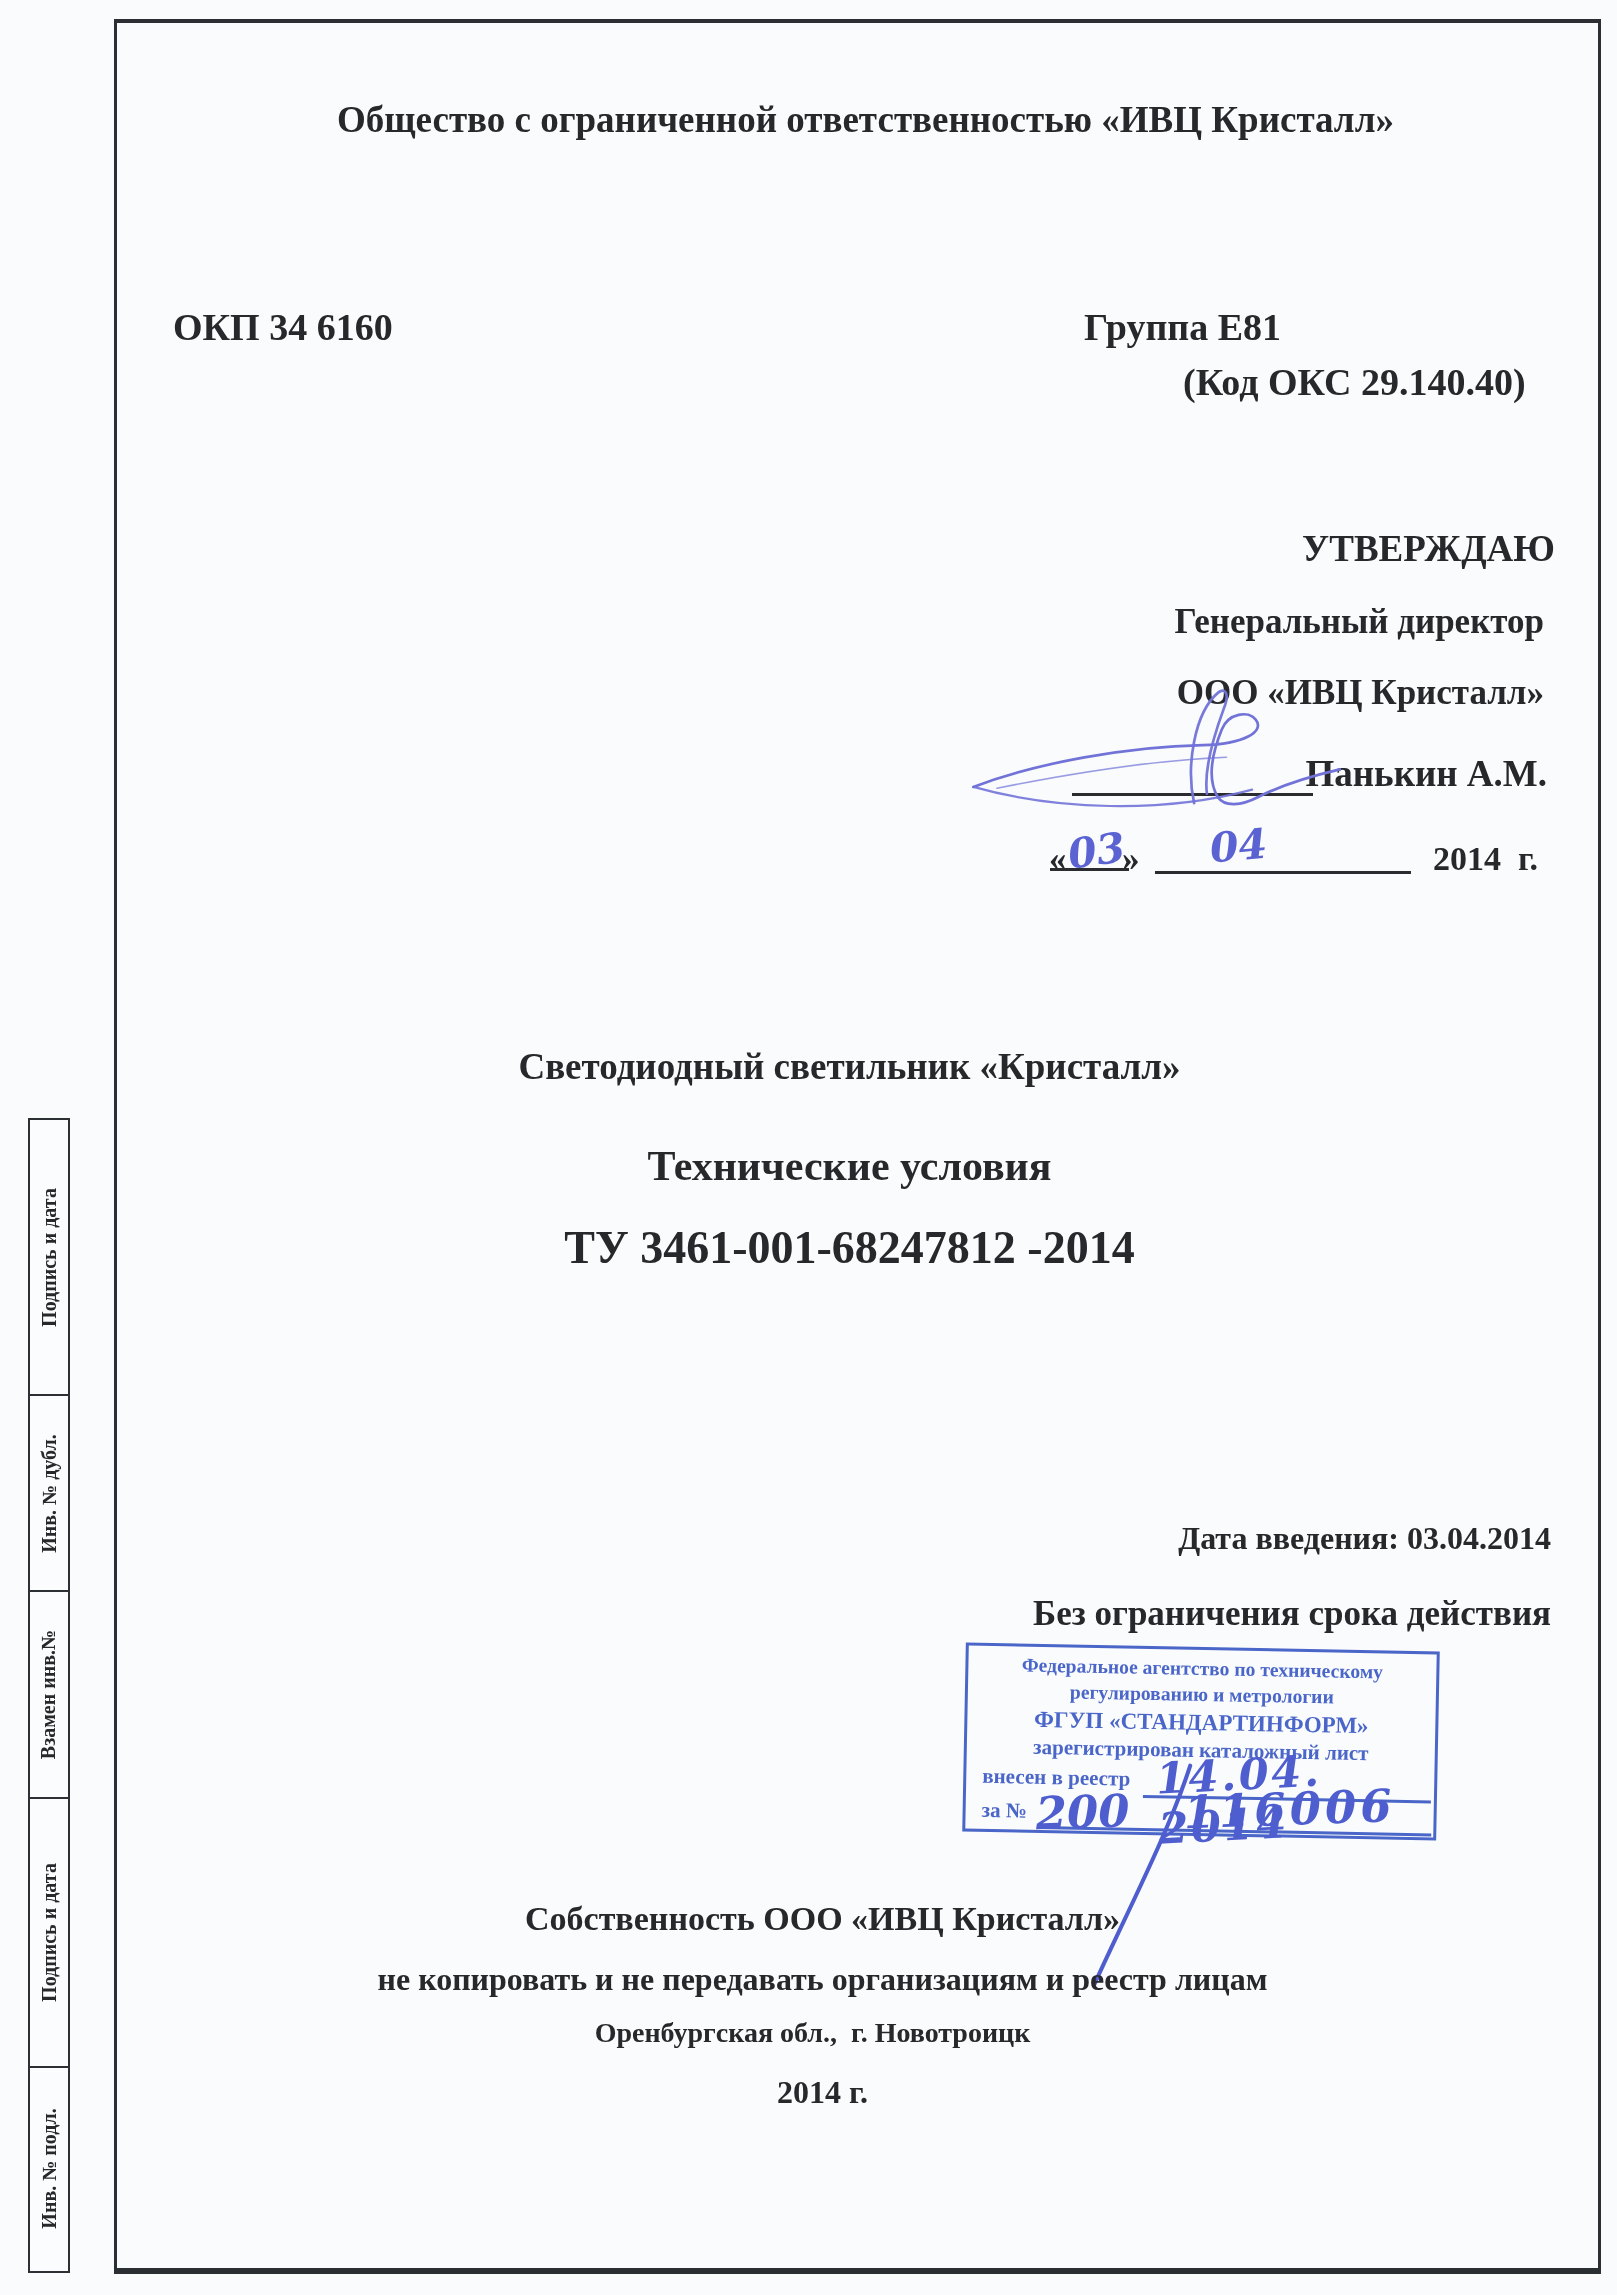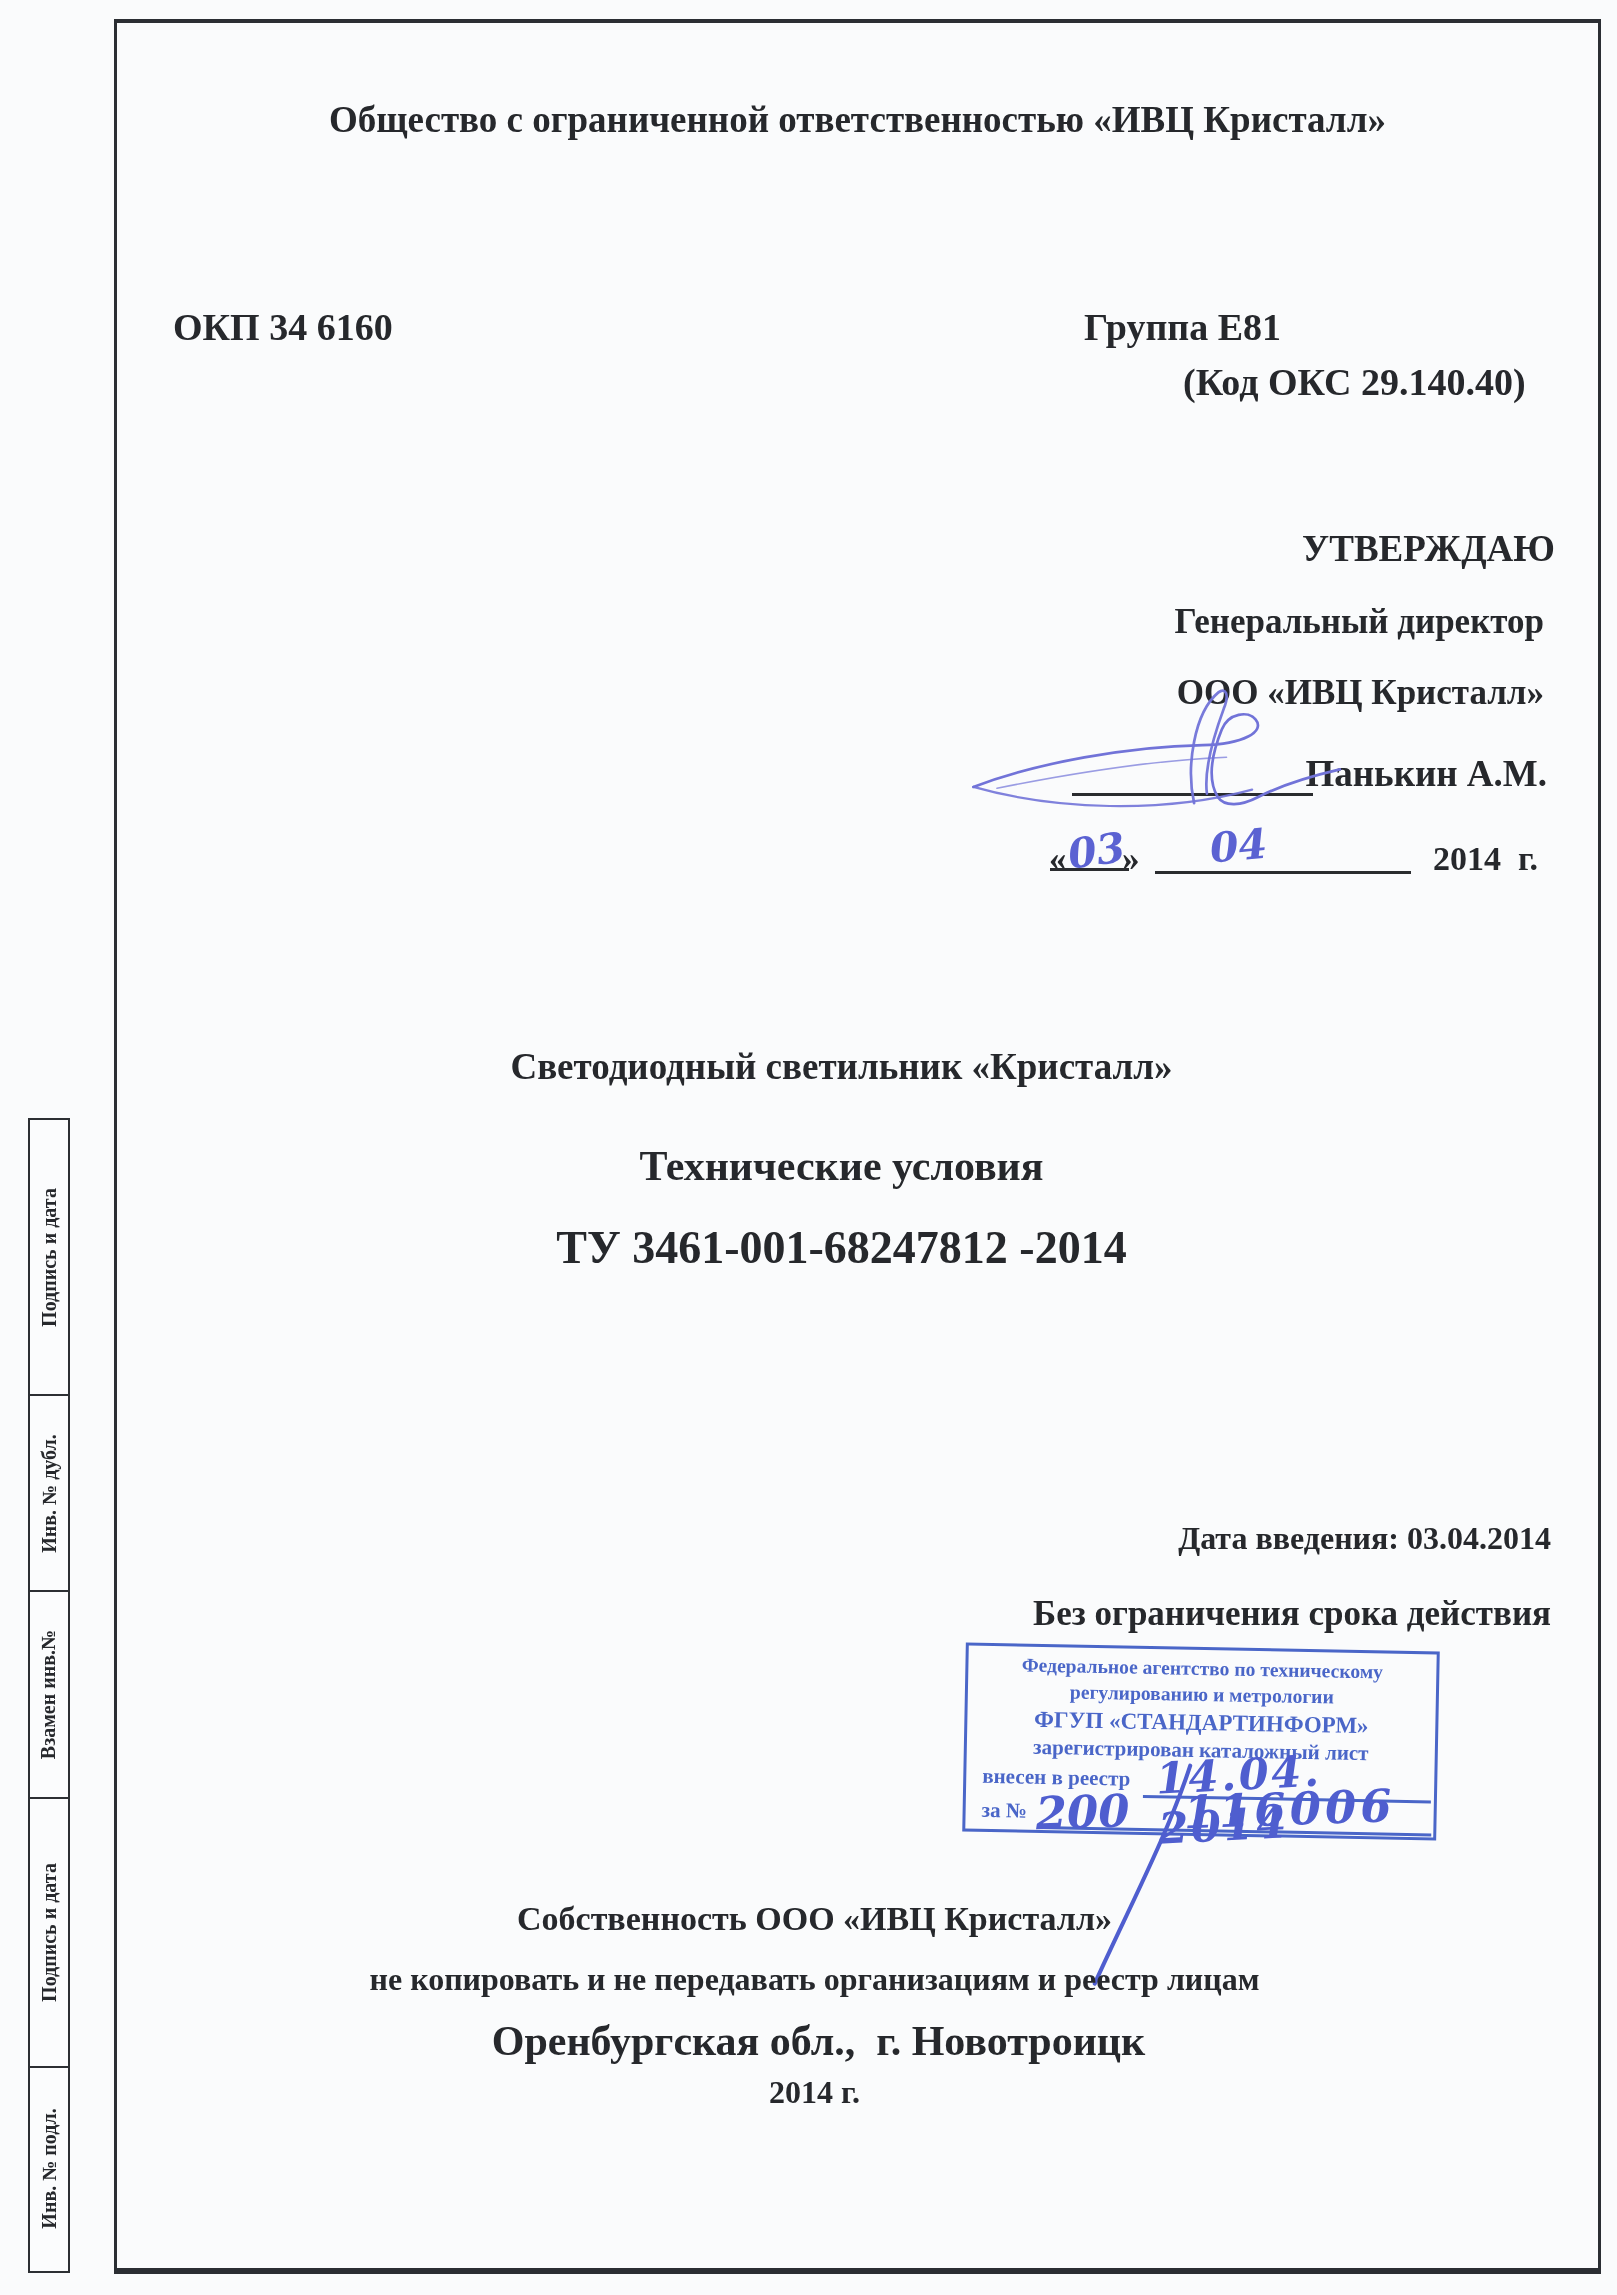--- a/index.html
+++ b/index.html
@@ -3,21 +3,21 @@
 <meta charset="utf-8">
 <style>
   html,body{margin:0;padding:0;}
   body{
     width:1617px;height:2295px;position:relative;overflow:hidden;
     background:#fafbfc;
     font-family:"Liberation Serif","DejaVu Serif",serif;
   }
   .abs{position:absolute;}
   .t{font-weight:bold;color:#26282c;line-height:1.15;text-align:center;}
-  .center{text-align:center;}
+  .center{text-align:center;padding-left:8px;}
   .right{text-align:right;}
   .ws-pre{white-space:pre;}
   
   .frame{
     left:114px;top:19px;width:1487px;height:2255px;
     border-style:solid;border-color:#2b2e33;
     border-width:4.7px 3.4px 6px 3.4px;
     box-sizing:border-box;background:transparent;
   }
   
@@ -127,15 +127,15 @@
   <div class="hw" style="position:absolute;left:191px;top:95px;font-size:43px;letter-spacing:2.7px;transform:rotate(-4deg);color:#4f5ecf">14.04. 2014</div>
   <div class="hw" style="position:absolute;left:70px;top:138px;font-size:45px;transform:rotate(-3deg);color:#4f5ecf">200</div>
   <div class="hw" style="position:absolute;left:218px;top:131px;font-size:45px;letter-spacing:4px;transform:rotate(-3deg);color:#4f5ecf">116006</div>
   <svg style="position:absolute;left:102px;top:102px;overflow:visible" width="169" height="244" viewBox="0 0 250 360">
     <path d="M 180 20 C 150 120, 90 240, 45 345" fill="none" stroke="#4f5ecf" stroke-width="6" stroke-linecap="round"></path>
   </svg>
 </div>
 
 <div class="abs t center" style="left:114px;top:1899px;width:1401px;font-size:34px">Собственность ООО «ИВЦ Кристалл»</div>
 <div class="abs t center" style="left:114px;top:1961px;width:1401px;font-size:32px">не копировать и не передавать организациям и реестр лицам</div>
-<div class="abs t center ws-pre" style="left:118px;top:2017px;width:1401px;font-size:42px">Оренбургская обл.,  г. Новотроицк</div>
+<div class="abs t center ws-pre" style="left:104px;top:2017px;width:1401px;font-size:28px">Оренбургская обл.,  г. Новотроицк</div>
 <div class="abs t center" style="left:114px;top:2074px;width:1401px;font-size:32px">2014 г.</div>
 
 
 </body></html>

